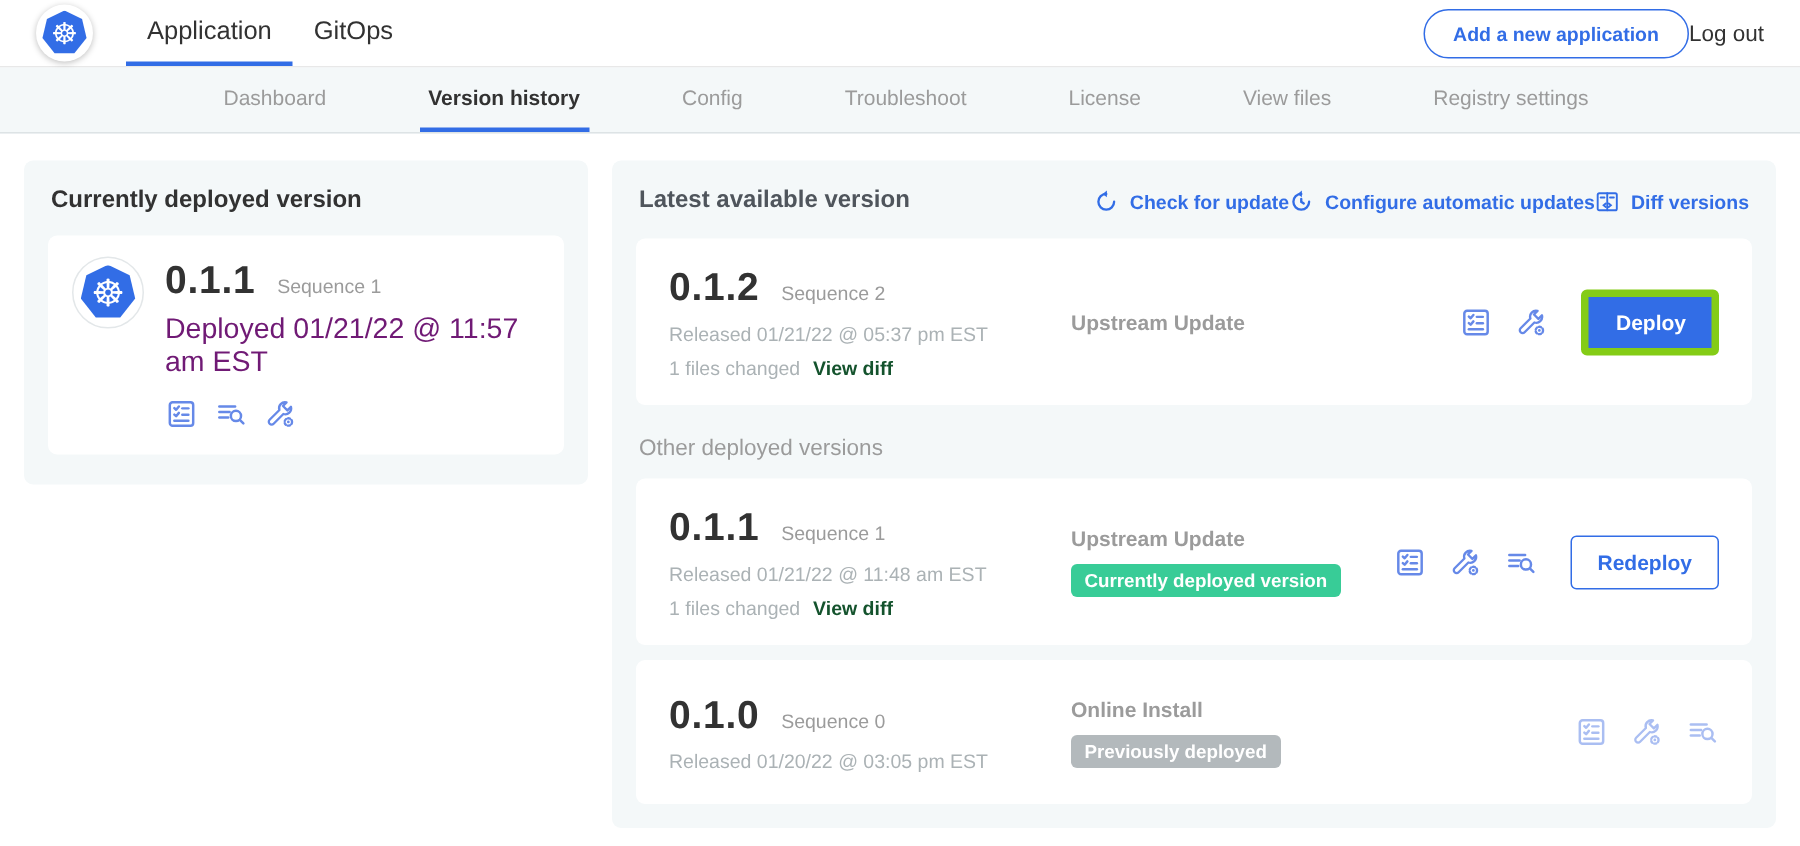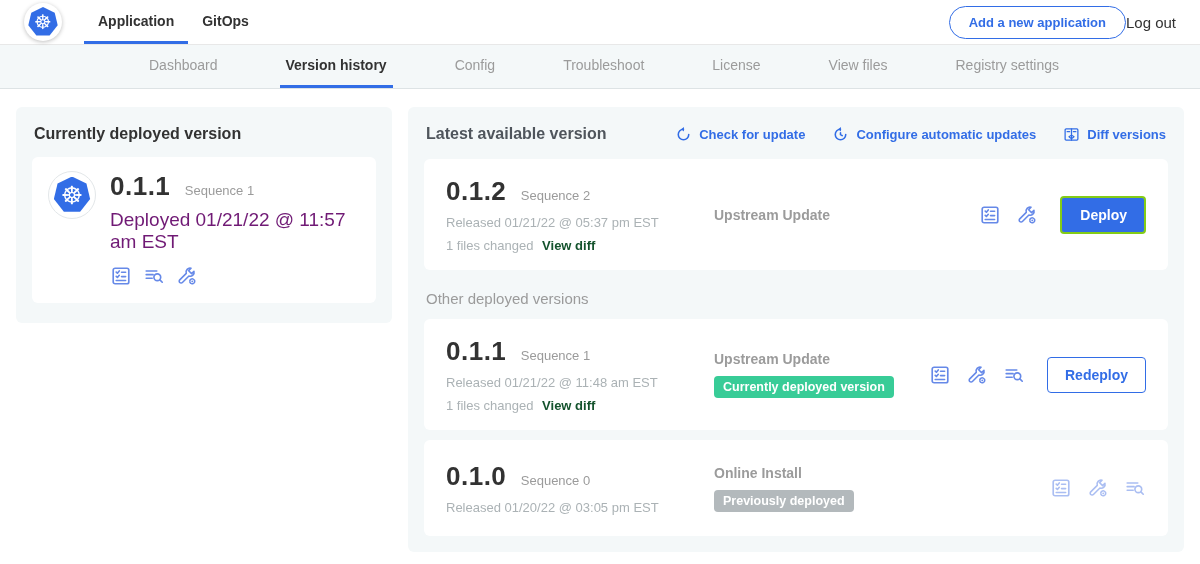--- a/index.html
+++ b/index.html
@@ -14,22 +14,22 @@
     display:flex; align-items:stretch; padding:0 24px; }
   .logo-wrap { width:38px; height:38px; border-radius:50%; background:#fff;
     box-shadow:0 1px 4px rgba(0,0,0,.25); display:flex; align-items:center;
     justify-content:center; align-self:center; margin-right:22px; flex-shrink:0; }
   .k8s { background:#326de6; color:#fff; display:flex; align-items:center;
     justify-content:center; font-family:"DejaVu Sans", sans-serif;
     clip-path:polygon(50% 0%,89% 19%,99% 61%,72% 95%,28% 95%,1% 61%,11% 19%); }
   .k8s.sm { width:30px; height:30px; font-size:20px; }
   .k8s.lg { width:37px; height:37px; font-size:25px; }
   .header-tabs { display:flex; }
-  .h-tab { display:flex; align-items:center; padding:0 14px; font-size:14px;
-    font-weight:700; color:#323232; border-bottom:3px solid transparent; cursor:pointer; }
+  .h-tab { display:flex; align-items:center; padding:0 14px; font-size:17px;
+    font-weight:400; color:#323232; border-bottom:3px solid transparent; cursor:pointer; }
   .h-tab.active { border-bottom-color:#326de6; }
   .header-right { margin-left:auto; display:flex; align-items:center; }
   .add-app-btn { border:1px solid #326de6; color:#326de6; background:#fff;
     font-family:inherit; font-size:13px; font-weight:700; padding:8px 19px;
     border-radius:18px; cursor:pointer; }
   .logout { font-size:15px; color:#323232; cursor:pointer; }
   
   .subnav { height:44px; background:#f4f8f9; border-bottom:1px solid #dde3e5;
     display:flex; align-items:stretch; padding-left:115px; }
   .s-tab { display:flex; align-items:center; margin:0 28px; padding:0 6px;
@@ -48,37 +48,37 @@
   .v-seq { font-size:13px; color:#9b9b9b; margin-left:10px; }
   .v-released, .v-files { font-size:13px; color:#abb2b5; margin-top:8px; }
   .deployed-at { font-size:19px; color:#701a75; margin-top:7px; }
   .icon-row { display:flex; align-items:center; gap:11px; margin-top:12px; color:#6689e8; }
   .icon { width:22px; height:22px; display:block; cursor:pointer; }
   .icon.sm { width:17px; height:17px; }
   
   .right-panel { flex:1; padding:14px 16px 16px; }
   .rp-header { display:flex; align-items:center; margin:4px 2px 16px; }
   .rp-title { font-size:16px; font-weight:600; color:#4f555c; }
-  .rp-actions { margin-left:auto; display:flex; gap:27px; }
+  .rp-actions { margin-left:auto; display:flex; }
   .action-link { display:flex; align-items:center; gap:7px; color:#326de6;
     font-size:13px; font-weight:700; cursor:pointer; text-decoration:none; }
   .vcard { background:#fff; border-radius:6px; padding:17px 22px; display:flex;
     align-items:center; min-height:96px; }
   .v-left { width:248px; flex-shrink:0; }
   .v-mid { flex:1; padding-left:20px; }
   .v-source { font-size:14px; font-weight:600; color:#9b9b9b; }
   .badge { display:inline-block; margin-top:9px; font-size:12.5px; font-weight:700;
     color:#fff; padding:4px 9px; border-radius:4px; }
   .badge.green { background:#38cc97; }
   .badge.gray { background:#b3b9bc; }
   .v-right { display:flex; align-items:center; gap:15px; color:#6689e8; }
   .v-right.muted { opacity:.55; }
   .btn { font-family:inherit; font-size:14px; font-weight:700; padding:9px 17px;
     border-radius:4px; cursor:pointer; margin-left:7px; }
-  .btn.solid { background:#326de6; color:#fff; border:2px solid #84cc16;padding-left:18px; }
+  .btn.solid { background:#326de6; color:#fff; border:5px solid #84cc16;padding-left:18px; }
   .btn.outline { background:#fff; color:#326de6; border:1px solid #326de6; }
   .view-diff { color:#14532d; font-weight:700; margin-left:5px; cursor:pointer; text-decoration:none; }
   .other-title { font-size:15px; color:#9b9b9b; margin:20px 2px 12px; }
   .mb10 { margin-bottom:10px; }
 </style>
 </head>
 <body>
 
 <div class="header">
   <div class="logo-wrap">

